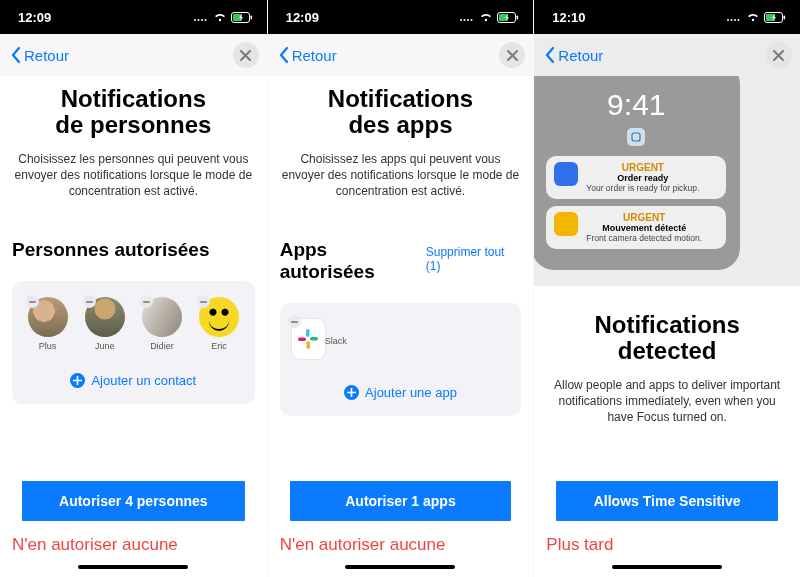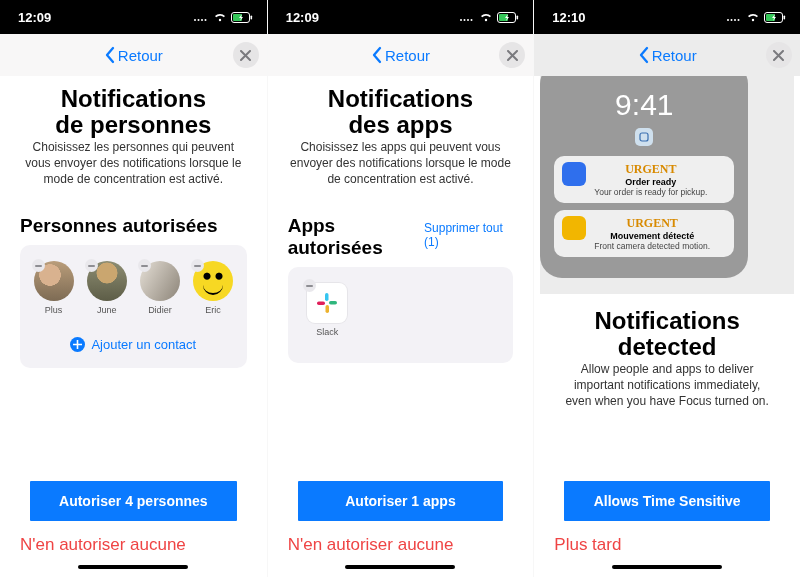--- a/index.html
+++ b/index.html
@@ -37,31 +37,30 @@
   .status-right svg { display: block; }
 
   
   .nav {
     height: 42px;
     display: flex;
     align-items: center;
     padding: 9px 10px;
     background: #f8f7f7;
     position: relative;
-    justify-content: center;
   }
   .nav .back { display: flex; align-items: center; gap: 2px; color: #0a7aff; font-size: 15px; }
   .nav .close {
     position: absolute; right: 8px; top: 8px;
     width: 26px; height: 26px; border-radius: 13px;
     background: #e6e5e6;
     display: flex; align-items: center; justify-content: center;
   }
 
-  .content { flex: 1; display: flex; flex-direction: column; padding: 0 20px; background:#fff; }
+  .content { flex: 1; display: flex; flex-direction: column; padding: 0 12px; background:#fff;gap:12px; }
 
   .title { font-size: 24px; font-weight: 800; text-align: center; margin-top: 10px; line-height: 1.1; }
   .subtitle { font-size: 12px; text-align: center; color: #333; line-height: 1.35; }
 
   .section-head {
     display: flex; justify-content: space-between; align-items: baseline;
     margin-top: 28px; margin-bottom: 8px;
   }
   .section-head .label { font-size: 19px; font-weight: 700; }
   .section-head .action { font-size: 12px; color: #0a7aff; }
@@ -88,21 +87,21 @@
   .avatar .minus {
     position: absolute; top: -2px; left: -2px;
     width: 13px; height: 13px; border-radius: 7px;
     background: #e9e8ec;
     display: flex; align-items: center; justify-content: center;
   }
   .person .name { font-size: 9px; color: #555; }
 
   .app-tile {
     position: relative;
-    display: flex; flex-direction: column; align-items: center;
+    display: flex; flex-direction: row; align-items: center;
     width: 55px;
   }
   .app-icon {
     width: 40px; height: 40px; border-radius: 8px;
     background: #fff;
     display: flex; align-items: center; justify-content: center;
     box-shadow: 0 0 0 1px rgba(0,0,0,0.05);
     margin-bottom: 4px;
     position: relative;
   }
@@ -169,21 +168,21 @@
     margin-bottom: 10px;
   }
   .notif {
     width: 100%; background: #efefef;
     border-radius: 10px; padding: 6px 8px;
     display: flex; gap: 8px; align-items: flex-start;
     margin-bottom: 7px;
   }
   .notif .nicon { width: 24px; height: 24px; border-radius: 6px; }
   .notif .texts { display: flex; flex-direction: column; }
-  .notif .tag { font-size: 12px; color: #d88a00; font-weight: 700; font-family: Liberation Serif, serif; }
+  .notif .tag { font-size: 10px; color: #d88a00; font-weight: 700; }
   .notif .ntitle { font-size: 9px; font-weight: 700; }
   .notif .nbody { font-size: 8.5px; color: #444; }
 
   .mid-content3 { text-align: center; }
   .mid-content3 .title { margin-top: 14px; }
   .mid-content3 .subtitle { padding: 0 6px; }
 
   
   .av-home { background: radial-gradient(circle at 40% 35%, #d9b28f 0 30%, transparent 31%), linear-gradient(#b99d7a,#7d6b54); }
   .av-june { background: radial-gradient(circle at 50% 30%, #caa66f 0 30%, transparent 31%), linear-gradient(#8d8d72,#5d5d47); }
@@ -368,20 +367,28 @@
             <svg width="22" height="22" viewBox="0 0 22 22">
               <rect x="9" y="1" width="3.5" height="8" rx="1.75" fill="#36C5F0"></rect>
               <rect x="13" y="9" width="8" height="3.5" rx="1.75" fill="#2EB67D"></rect>
               <rect x="9.5" y="13" width="3.5" height="8" rx="1.75" fill="#ECB22E"></rect>
               <rect x="1" y="9.5" width="8" height="3.5" rx="1.75" fill="#E01E5A"></rect>
             </svg>
           </div>
           <span class="name">Slack</span>
         </div>
       </div>
+      <div class="card-add">
+        <span class="plus-circle">
+            <svg width="9" height="9">
+              <path d="M4.5 0v9M0 4.5h9" stroke="#fff" stroke-width="1.6"></path>
+            </svg>
+          </span>
+        <span>Ajouter une app</span>
+      </div>
     </div>
 
     <div class="bottom-stack">
       <div class="btn-primary">Autoriser 1 apps</div>
       <div class="btn-link">N'en autoriser aucune</div>
       <div class="home-indicator">
           <span></span>
         </div>
     </div>
   </div>

